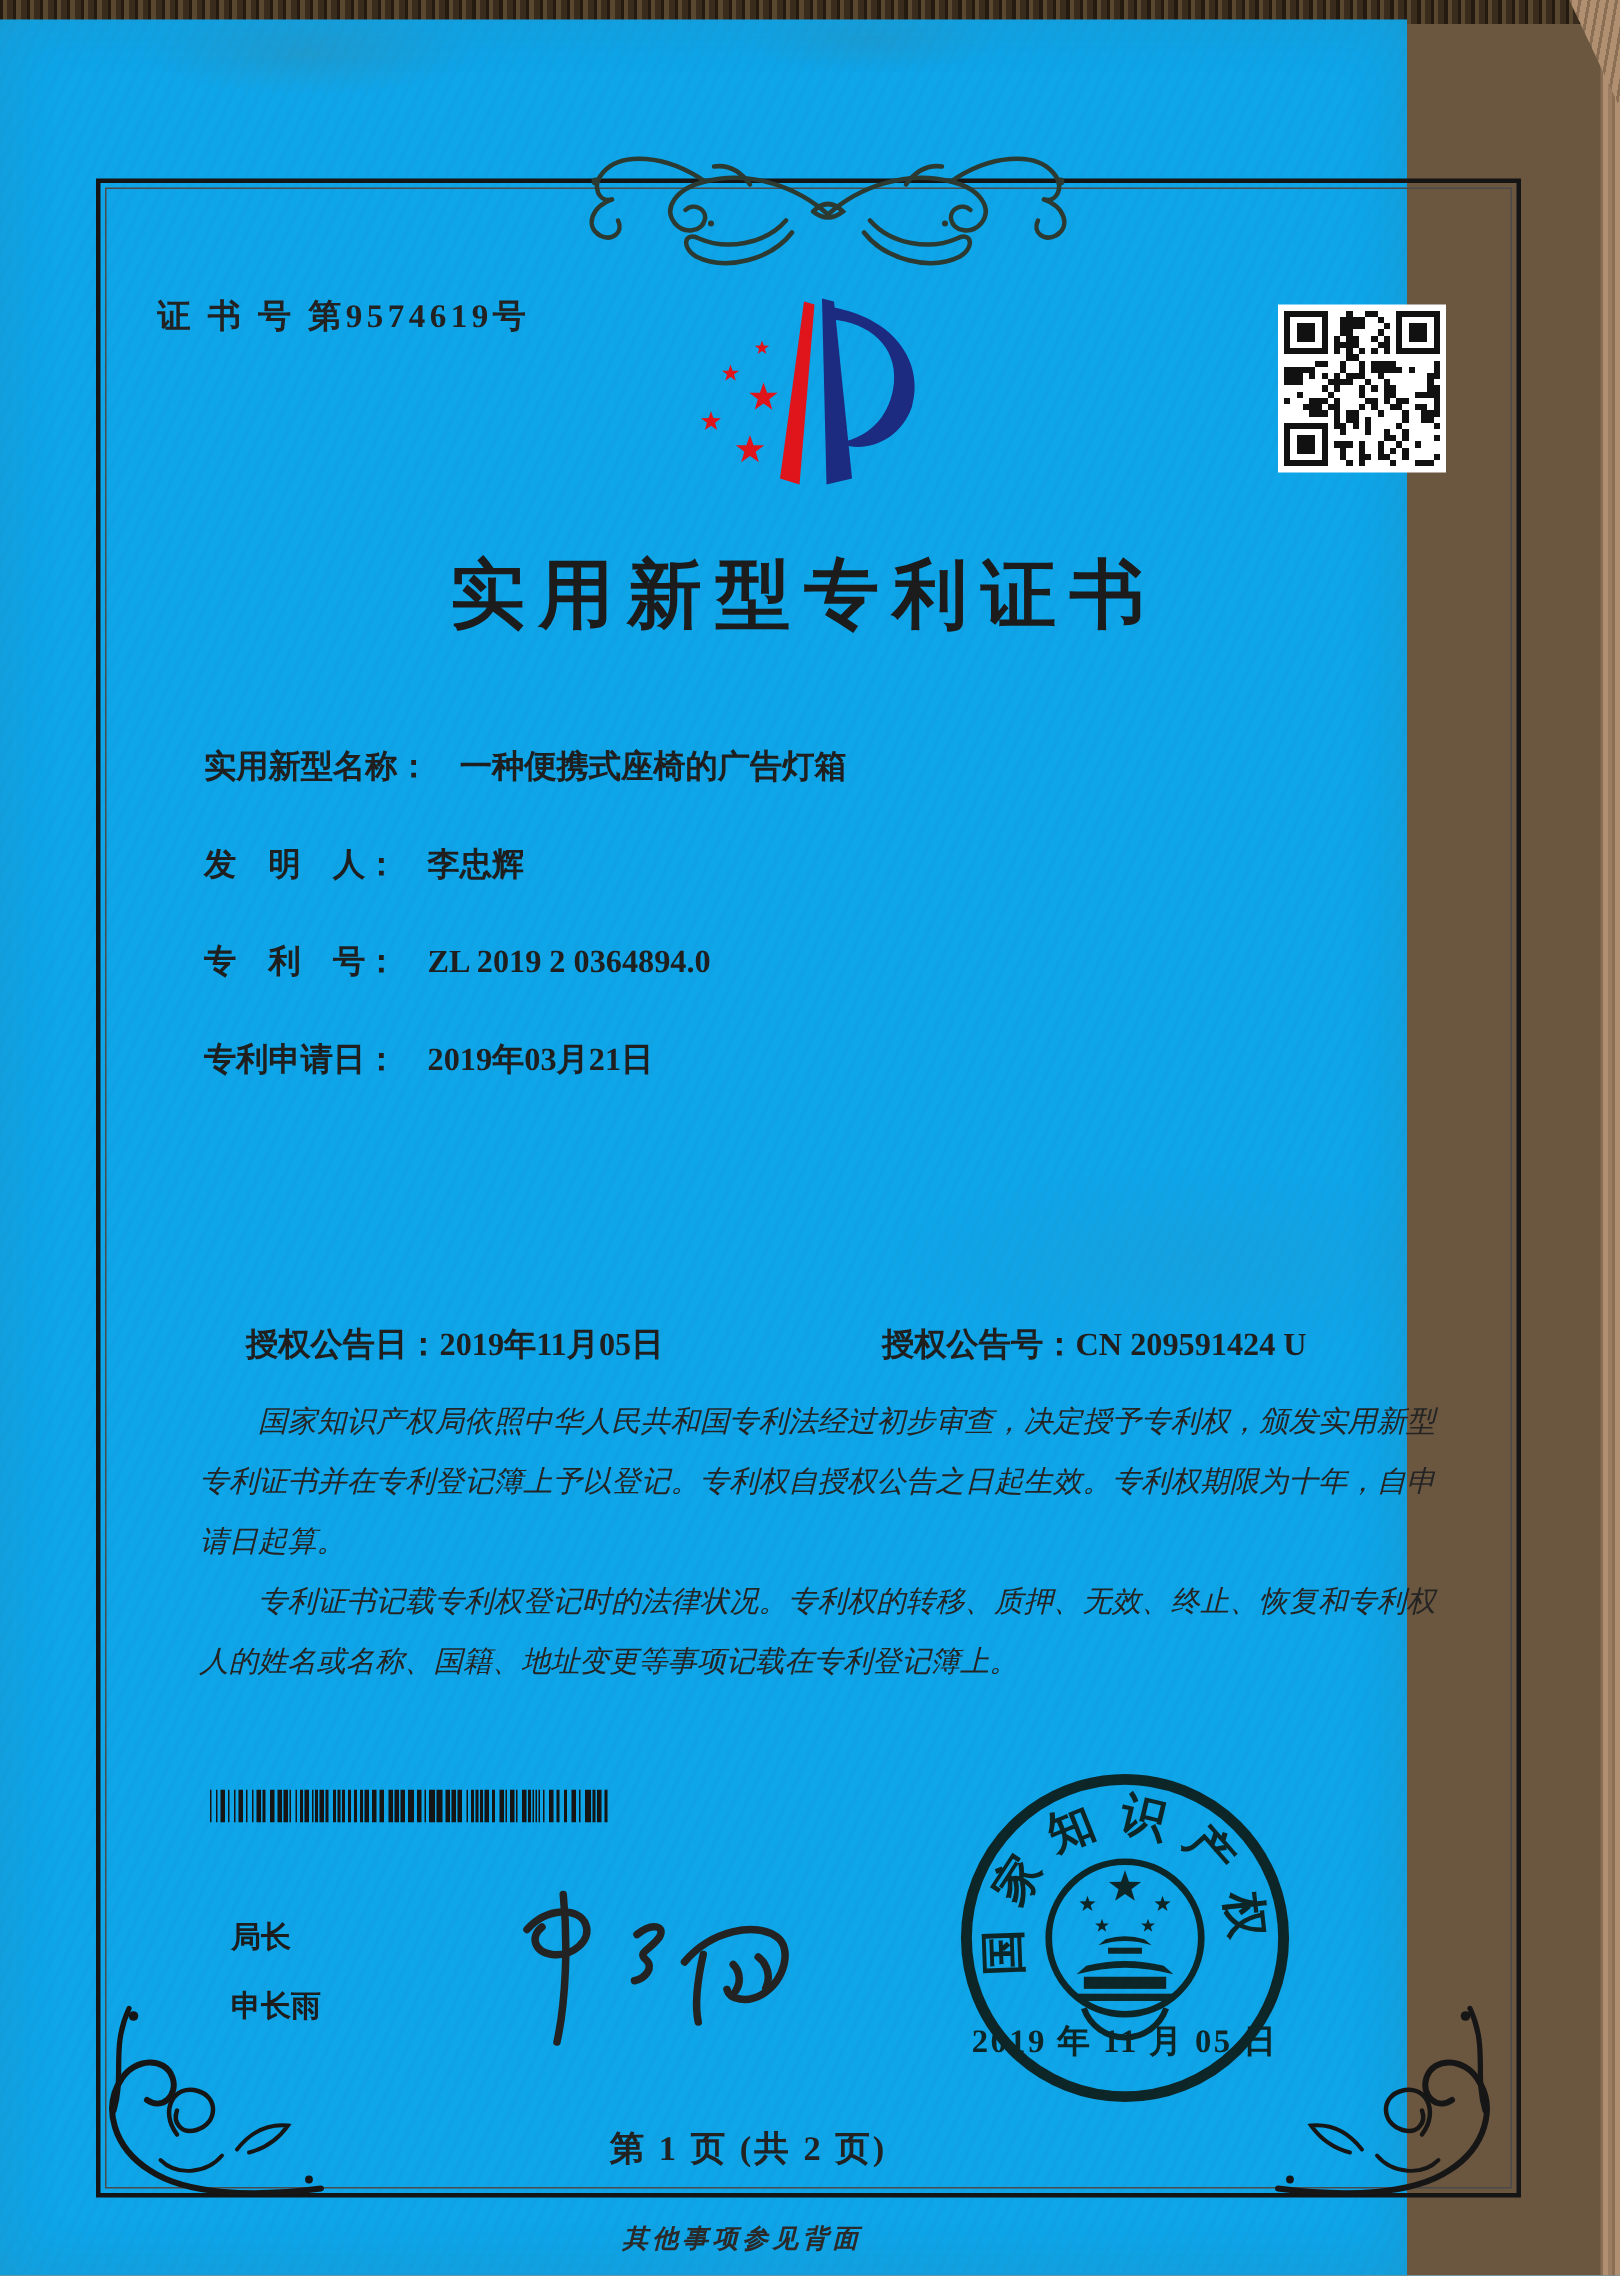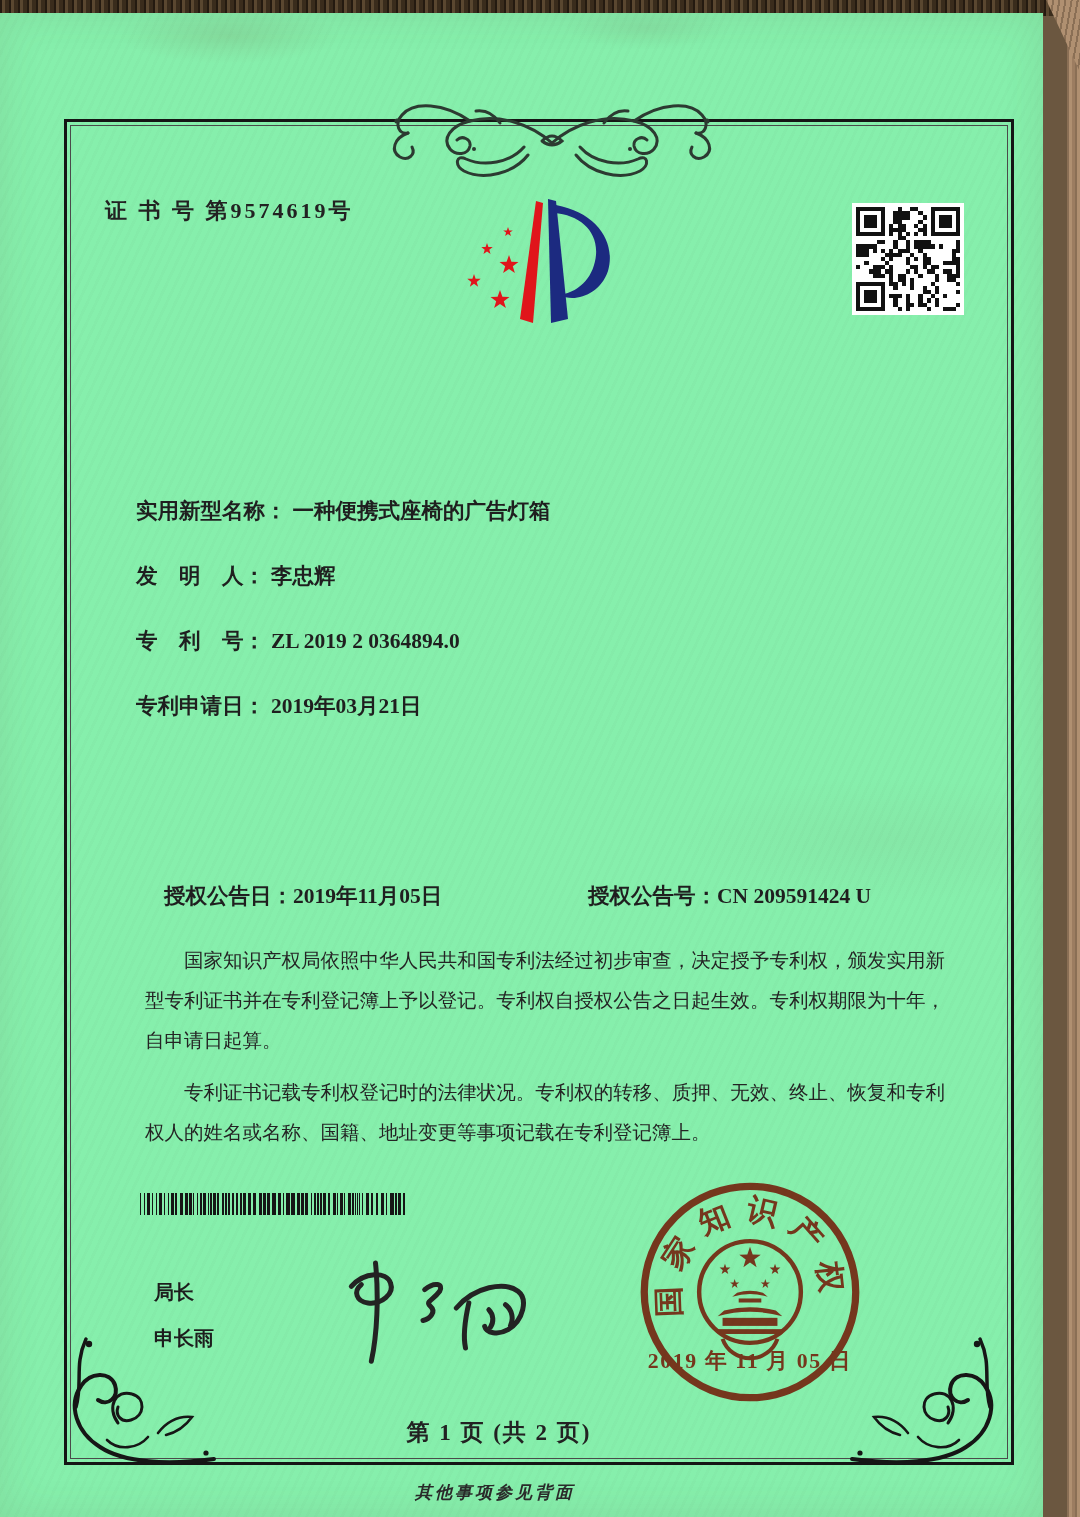--- a/index.html
+++ b/index.html
@@ -9,22 +9,22 @@
   
   .wood-top{position:absolute;left:0;top:0;width:1080px;height:16px;
     background:repeating-linear-gradient(90deg,#241a10 0 2px,#5a4730 2px 5px,#3a2c1c 5px 9px);}
   .wood-right{position:absolute;right:0;top:0;width:13px;height:1517px;
     background:repeating-linear-gradient(90deg,#8a6f55 0 2px,#b09071 2px 5px,#9c7d61 5px 8px);}
   .wood-corner{position:absolute;right:0;top:0;width:52px;height:72px;
     background:repeating-linear-gradient(100deg,#8a6f55 0 2px,#b09071 2px 6px);
     clip-path:polygon(35% 0,100% 0,100% 100%);}
 
   
-  .paper{position:absolute;left:0;top:13px;width:1043px;height:1504px;
-    background:#86efac;box-shadow:inset 0 0 40px rgba(90,80,60,.12);}
+  .paper{position:absolute;left:0;top:13px;width:938px;height:1504px;
+    background:#0ea5e9;box-shadow:inset 0 0 40px rgba(90,80,60,.12);}
   .paper::before{content:"";position:absolute;inset:0;pointer-events:none;
     background:
       radial-gradient(ellipse 160px 40px at 22% 1.5%,rgba(120,100,70,.14),transparent 70%),
       radial-gradient(ellipse 120px 30px at 62% 1%,rgba(110,95,75,.10),transparent 70%),
       radial-gradient(ellipse 300px 90px at 85% 55%,rgba(120,105,85,.06),transparent 70%),
       repeating-linear-gradient(115deg,rgba(60,55,40,.018) 0 3px,transparent 3px 8px);}
 
   
   .frame{position:absolute;left:64px;top:106px;width:944px;height:1340px;
     border:3px solid #151515;}
@@ -39,29 +39,29 @@
   .cert-no{position:absolute;left:105px;top:183px;font-size:22px;color:#222;
     letter-spacing:3px;font-weight:600;}
   .logo{position:absolute;left:430px;top:170px;}
   .qr{position:absolute;left:852px;top:190px;width:112px;height:112px;background:#fff;}
   .title{position:absolute;left:64px;top:350px;width:944px;text-align:center;
     font-size:50px;font-weight:700;color:#1c1c1c;letter-spacing:9px;}
 
   
   .field-row{position:absolute;left:136px;width:830px;font-size:21.5px;color:#1f1f1f;
     font-weight:600;white-space:nowrap;}
-  .field-label{margin-right:6px;}
+  .field-label{margin-right:20px;}
   .grant-row{position:absolute;left:136px;top:868px;width:830px;font-size:21.5px;
     color:#1f1f1f;font-weight:600;white-space:nowrap;margin-left:28px;}
   .grant-right{position:absolute;left:424px;top:0;}
 
   
   .body-text{position:absolute;left:133px;top:916px;width:824px;font-size:19.5px;
     line-height:40px;color:#242424;text-align:justify;font-weight:500;}
-  .body-text p{margin:12px;text-indent:2em;}
+  .body-text p{margin:0;text-indent:2em;font-style:italic;}
 
   
   .barcode{position:absolute;left:140px;top:1180px;}
   .signer{position:absolute;left:154px;top:1256px;
     font-family:Liberation Sans, sans-serif;font-weight:700;
     font-size:20px;color:#1d1d1d;line-height:46px;}
   .signature{position:absolute;left:298px;top:1240px;}
   .seal{position:absolute;left:637px;top:1166px;width:226px;height:226px;opacity:.93;
     mix-blend-mode:multiply;}
   .seal-arc-text{font-size:38px;letter-spacing:16px;font-weight:700;
@@ -409,20 +409,21 @@
         <rect x="5" y="24" width="1" height="1"></rect>
         <rect x="6" y="24" width="1" height="1"></rect>
         <rect x="10" y="24" width="1" height="1"></rect>
         <rect x="12" y="24" width="1" height="1"></rect>
         <rect x="17" y="24" width="1" height="1"></rect>
         <rect x="21" y="24" width="1" height="1"></rect>
         <rect x="22" y="24" width="1" height="1"></rect>
         <rect x="23" y="24" width="1" height="1"></rect>
       </svg></div>
 
+  <div class="title">实用新型专利证书</div>
 
   <div class="field-row" style="top:483px">
     <span class="field-label">实用新型名称：</span><span class="field-value">一种便携式座椅的广告灯箱</span>
   </div>
   <div class="field-row" style="top:548px">
     <span class="field-label">发　明　人：</span><span class="field-value">李忠辉</span>
   </div>
   <div class="field-row" style="top:613px">
     <span class="field-label">专　利　号：</span><span class="field-value">ZL 2019 2 0364894.0</span>
   </div>

